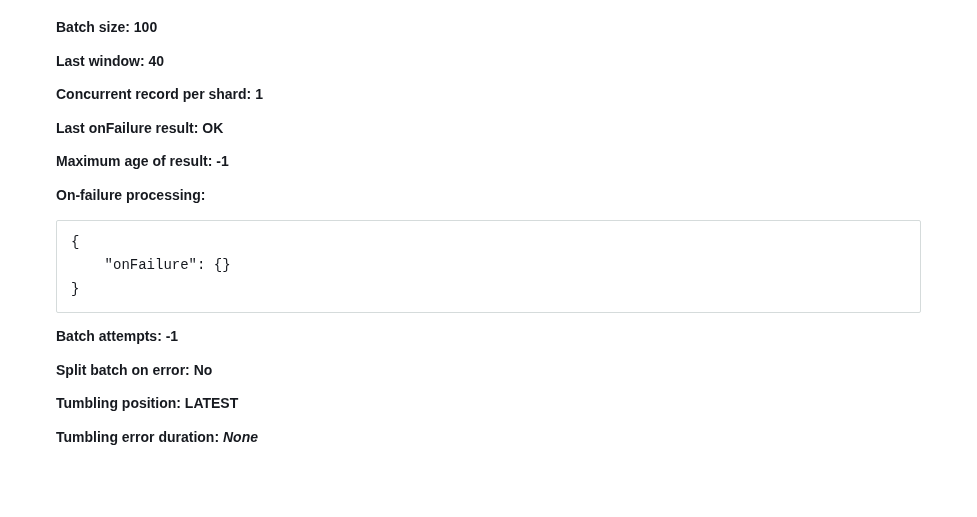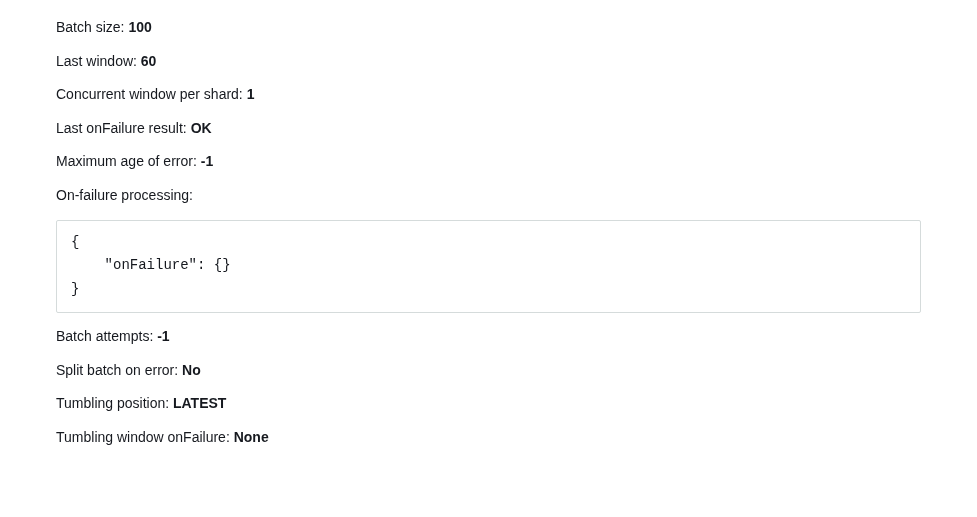--- a/index.html
+++ b/index.html
@@ -14,29 +14,30 @@
       background: #ffffff;
       padding: 18px 56px;
       width: 977px;
     }
     .field-row {
       margin-bottom: 14px;
       line-height: 1.4;
     }
     .field-label {
       display: inline;
-      font-weight: 400;
+      font-weight: 700;
     }
     .field-value {
       display: inline;
       font-weight: 700;
     }
     .field-value-italic {
       display: inline;
       font-weight: 700;
+      font-style: italic;
     }
     .code-block {
       border: 1px solid #d5dbdb;
       border-radius: 2px;
       padding: 10px 14px;
       margin-top: 6px;
       margin-bottom: 14px;
       font-family: Consolas, Monaco, "Courier New", monospace;
       font-size: 14px;
       line-height: 1.7;
@@ -45,33 +46,33 @@
     }
   </style>
 </head>
 <body>
 
 <div class="field-row">
   <span class="field-label">Batch size: </span><span class="field-value">100</span>
 </div>
 
 <div class="field-row">
-  <span class="field-label">Last window: </span><span class="field-value">60</span>
+  <span class="field-label">Last window: </span><span class="field-value">40</span>
 </div>
 
 <div class="field-row">
-  <span class="field-label">Concurrent window per shard: </span><span class="field-value">1</span>
+  <span class="field-label">Concurrent record per shard: </span><span class="field-value">1</span>
 </div>
 
 <div class="field-row">
   <span class="field-label">Last onFailure result: </span><span class="field-value">OK</span>
 </div>
 
 <div class="field-row">
-  <span class="field-label">Maximum age of error: </span><span class="field-value">-1</span>
+  <span class="field-label">Maximum age of result: </span><span class="field-value">-1</span>
 </div>
 
 <div class="field-row">
   <span class="field-label">On-failure processing:</span>
 </div>
 
 <div class="code-block">{
     "onFailure": {}
 }</div>
 
@@ -81,14 +82,14 @@
 
 <div class="field-row">
   <span class="field-label">Split batch on error: </span><span class="field-value">No</span>
 </div>
 
 <div class="field-row">
   <span class="field-label">Tumbling position: </span><span class="field-value">LATEST</span>
 </div>
 
 <div class="field-row">
-  <span class="field-label">Tumbling window onFailure: </span><span class="field-value-italic">None</span>
+  <span class="field-label">Tumbling error duration: </span><span class="field-value-italic">None</span>
 </div>
 
 </body></html>

